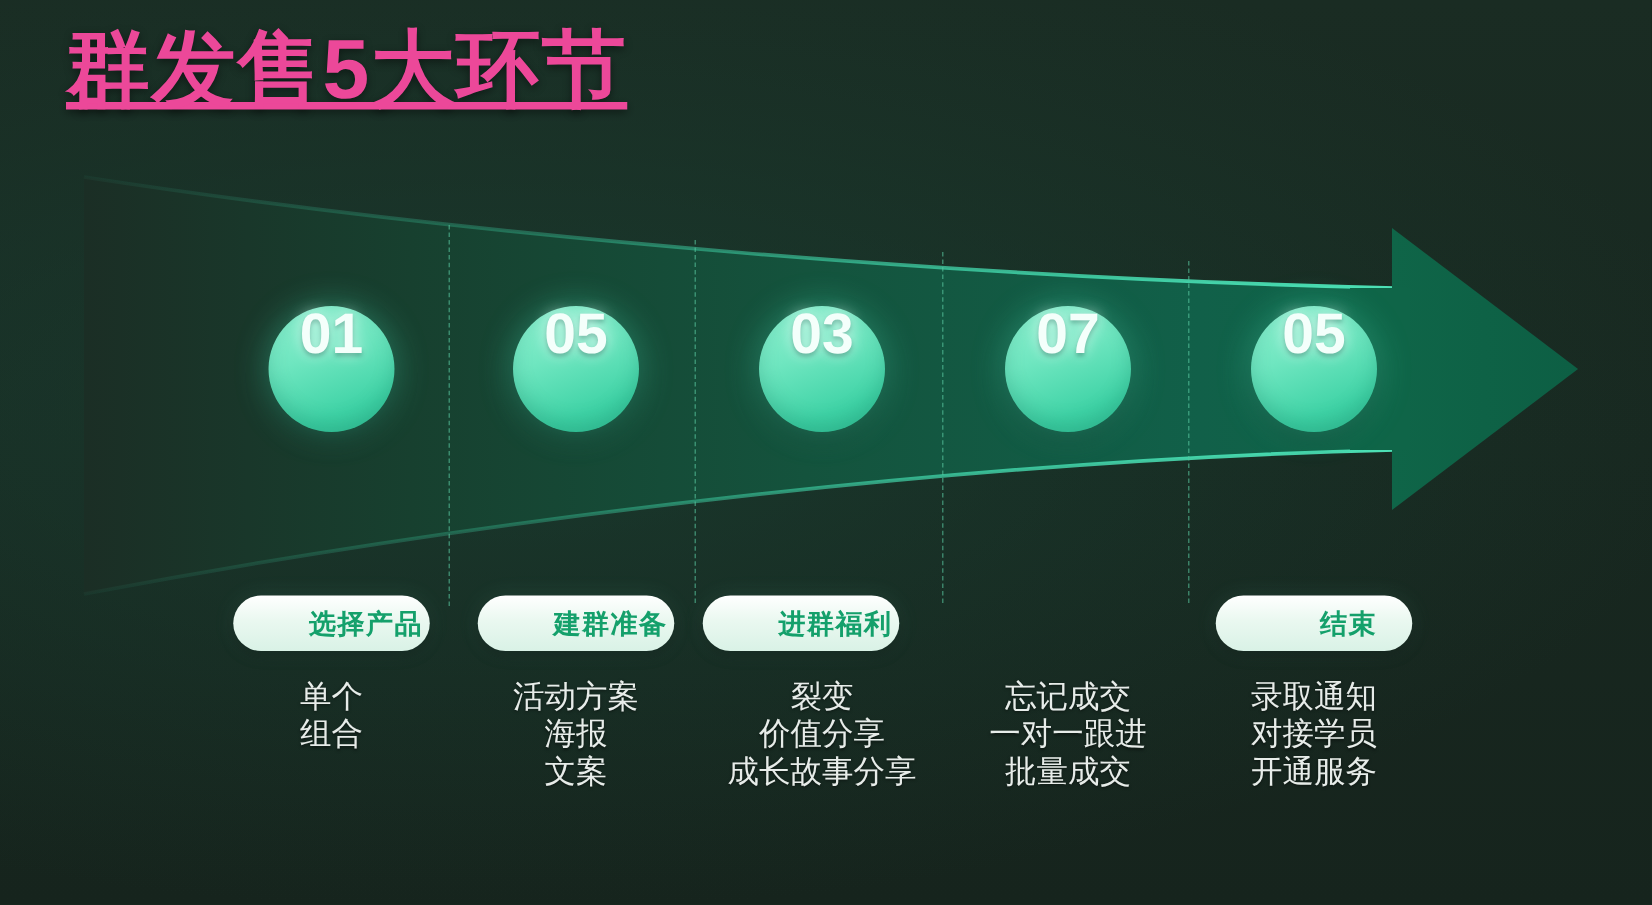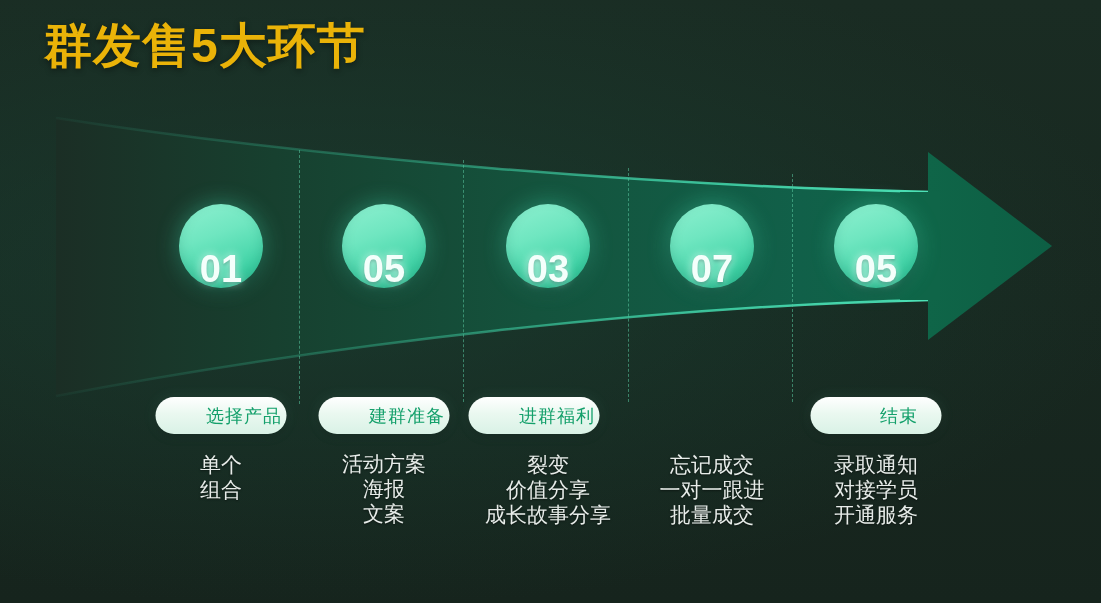--- a/index.html
+++ b/index.html
@@ -23,47 +23,48 @@
     inset: 0;
     background:
       radial-gradient(120% 90% at 30% 45%, rgba(26,70,55,0.55) 0%, rgba(22,40,32,0.0) 62%),
       linear-gradient(180deg, #1a2c23 0%, #16241d 100%);
     pointer-events: none;
   }
   #title {
     position: absolute;
     left: 44px;
     top: 18px;
-    font-size: 48px;
+    font-size: 56px;
     line-height: 56px;
     font-weight: bold;
-    color: #eab308;
+    color: #ec4899;
     letter-spacing: 1px;
     text-shadow: 0 2px 6px rgba(0,0,0,0.45);
     white-space: nowrap;
+    text-decoration: underline;
   }
   #arrow-layer {
     position: absolute;
     left: 0;
     top: 0;
     width: 1101px;
     height: 603px;
   }
   .circle {
     position: absolute;
     width: 84px;
     height: 84px;
     border-radius: 50%;
     background: linear-gradient(160deg, #8ef0d0 0%, #6fe6c0 38%, #3fd3a6 78%, #35c79b 100%);
     box-shadow:
       0 0 22px rgba(70, 225, 180, 0.45),
       0 6px 14px rgba(0, 0, 0, 0.35),
       inset 0 -6px 12px rgba(15, 120, 92, 0.25);
     display: flex;
-    align-items: flex-end;
+    align-items: flex-start;
     justify-content: center;
   }
   .circle-num {
     font-size: 38px;
     font-weight: bold;
     color: #f4fffb;
     letter-spacing: 0px;
     text-shadow: 0 0 10px rgba(255,255,255,0.75), 0 2px 3px rgba(20,110,85,0.55);
     line-height: 1;
   }
@@ -78,21 +79,21 @@
     border-radius: 19px;
     background: linear-gradient(180deg, #ffffff 0%, #eaf8f0 45%, #d9f2e6 100%);
     box-shadow: 0 3px 9px rgba(0,0,0,0.30), 0 0 14px rgba(140, 240, 205, 0.12);
     display: flex;
     align-items: center;
     justify-content: center;
     transform: translateX(-50%);
   }
   .pill-label {
     font-size: 18px;
-    font-weight: normal;
+    font-weight: bold;
     color: #14a06b;
     letter-spacing: 1px;
     white-space: nowrap;
     margin-left: 46px;
   }
   .details {
     position: absolute;
     transform: translateX(-50%);
     text-align: center;
     color: #e7ece9;

